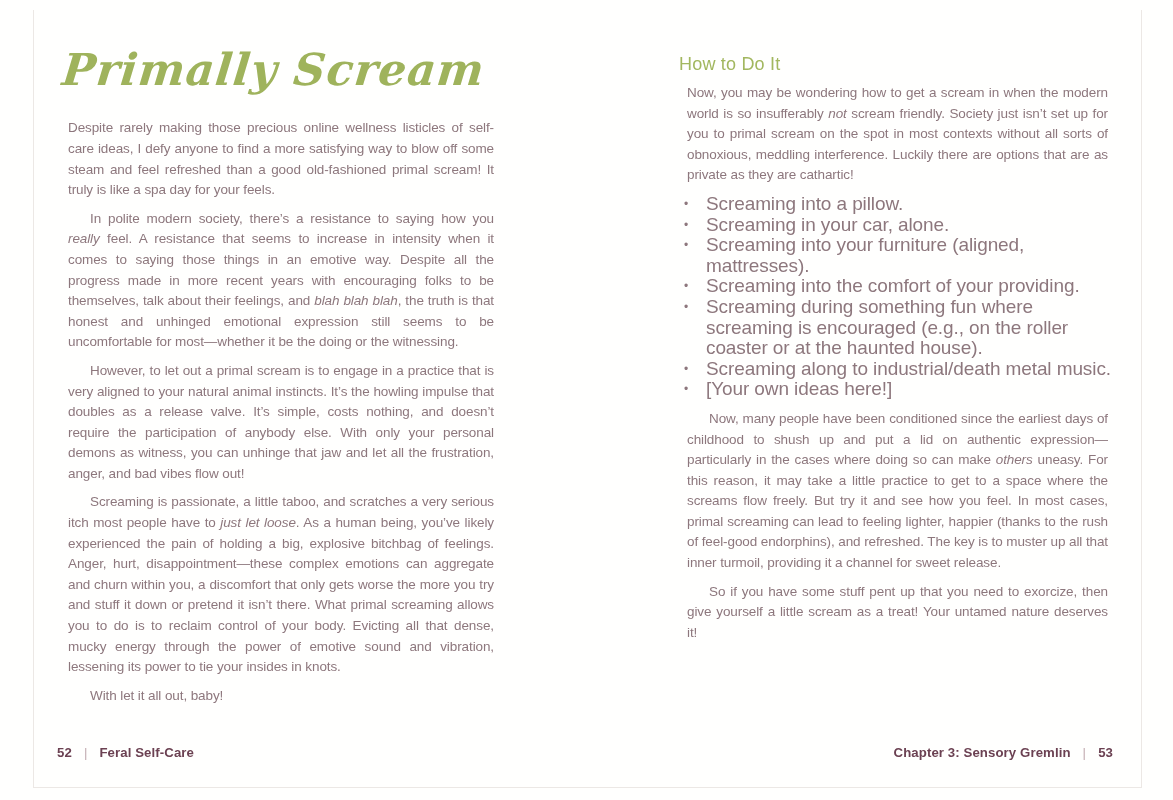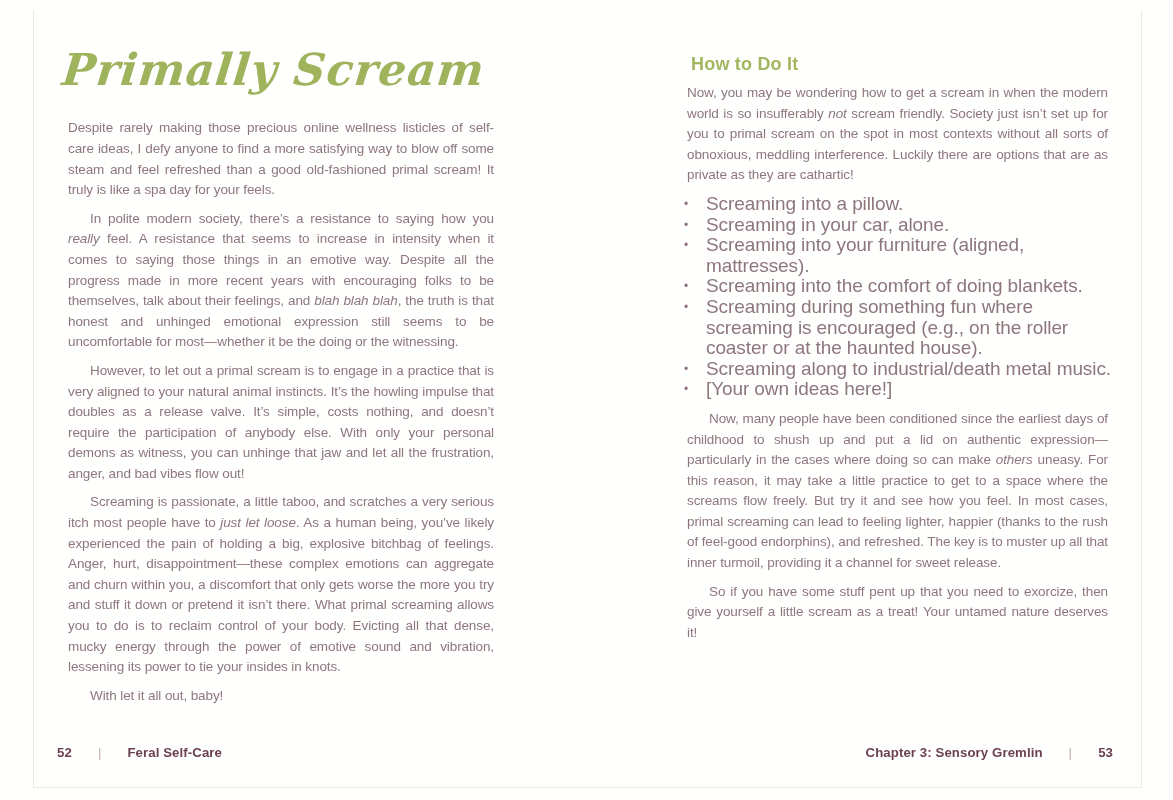--- a/index.html
+++ b/index.html
@@ -47,23 +47,23 @@
   .body-p.indent { text-indent: 22px; }
   .body-p em { font-style: italic; }
 
   
   .right-col {
     position: absolute;
     left: 679px; top: 54px;
     width: 437px;
   }
   .section-heading {
-    margin: 0 0 5px 12px;
+    margin: 0 0 5px 0;
     font-size: 18px;
-    font-weight: 700;
+    font-weight: 400;
     letter-spacing: 0.2px;
     color: var(--heading-green, #a2b75f);
   }
   .list-heading {
     margin: 13px 0 7px 0;
     font-size: 14.5px;
     font-weight: 700;
     line-height: 21px;
     letter-spacing: 0.1px;
     color: var(--plum, #6b4152);
@@ -84,21 +84,21 @@
     letter-spacing: -0.1px;
   }
   .closing-paragraphs { margin-top: 9px; }
 
   
   .footer {
     position: absolute;
     top: 745px;
     display: flex;
     align-items: flex-start;
-    gap: 26px;
+    gap: 12px;
     font-size: 13.2px;
     font-weight: 700;
     color: var(--plum, #6b4152);
     letter-spacing: 0.1px;
   }
   .footer-left  { left: 57px; }
   .footer-right { right: 60px; }
   .footer .sep { font-weight: 400; color: var(--sep, #c2abb1); }
 </style>
 </head>
@@ -140,21 +140,21 @@
         <div class="bullet-row">
           <span class="bullet-marker">•</span>
           <span class="bullet-text">Screaming in your car, alone.</span>
         </div>
         <div class="bullet-row">
           <span class="bullet-marker">•</span>
           <span class="bullet-text">Screaming into your furniture (aligned, mattresses).</span>
         </div>
         <div class="bullet-row">
           <span class="bullet-marker">•</span>
-          <span class="bullet-text">Screaming into the comfort of doing blankets.</span>
+          <span class="bullet-text">Screaming into the comfort of your providing.</span>
         </div>
         <div class="bullet-row">
           <span class="bullet-marker">•</span>
           <span class="bullet-text">Screaming during something fun where screaming is encouraged (e.g., on the roller coaster or at the haunted house).</span>
         </div>
         <div class="bullet-row">
           <span class="bullet-marker">•</span>
           <span class="bullet-text">Screaming along to industrial/death metal music.</span>
         </div>
         <div class="bullet-row">

